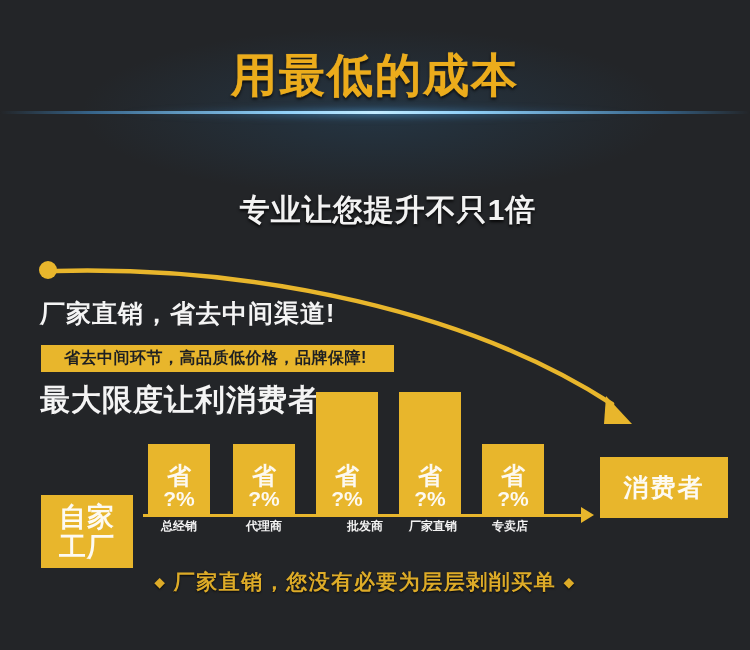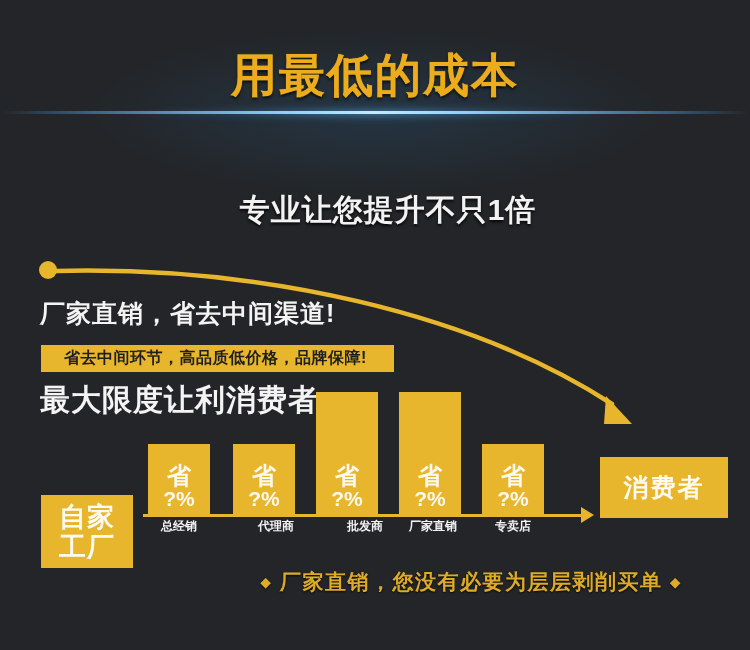--- a/index.html
+++ b/index.html
@@ -128,21 +128,21 @@
   #axis-arrow {
     position:absolute; left:581px; top:507px;
     width:0; height:0;
     border-top:8px solid transparent;
     border-bottom:8px solid transparent;
     border-left:13px solid #e8b62c;
   }
 
   
   #footer {
-    position:absolute; left:0; top:568px; width:682px; text-align:right;
+    position:absolute; left:0; top:568px; width:682px; text-align:center;
     font-size:21px; font-weight:bold; color:#ddab28; letter-spacing:1.5px;
     text-shadow:0 1px 2px rgba(0,0,0,0.8);
     padding-left:48px;
   }
   #footer .diamond { font-size:14px; vertical-align:2px; }
 </style>
 </head>
 <body>
 
 <div id="stage">
@@ -173,36 +173,36 @@
   <div id="bars-layer">
       <div class="bar" style="left: 148px; width: 62px; height: 70px; top: 444px;">
         <span class="save-char">省</span>
         <span class="save-pct">?%</span>
       </div>
       <div class="bar-label" style="left: 143px; width: 72px;">总经销</div>
       <div class="bar" style="left: 233px; width: 62px; height: 70px; top: 444px;">
         <span class="save-char">省</span>
         <span class="save-pct">?%</span>
       </div>
-      <div class="bar-label" style="left: 240px; width: 72px;">代理商</div>
+      <div class="bar-label" style="left: 228px; width: 72px;">代理商</div>
       <div class="bar" style="left: 316px; width: 62px; height: 122px; top: 392px;">
         <span class="save-char">省</span>
         <span class="save-pct">?%</span>
       </div>
       <div class="bar-label" style="left: 311px; width: 72px; text-align: right;">批发商</div>
       <div class="bar" style="left: 399px; width: 62px; height: 122px; top: 392px;">
         <span class="save-char">省</span>
         <span class="save-pct">?%</span>
       </div>
       <div class="bar-label" style="left: 389px; width: 88px;">厂家直销</div>
       <div class="bar" style="left: 482px; width: 62px; height: 70px; top: 444px;">
         <span class="save-char">省</span>
         <span class="save-pct">?%</span>
       </div>
-      <div class="bar-label" style="left: 477px; width: 72px;">专卖店</div>
+      <div class="bar-label" style="left: 456px; width: 72px; text-align: right;">专卖店</div>
     </div>
 
   <div id="axis-line"></div>
   <div id="axis-arrow"></div>
 
   <div id="consumer-box">消费者</div>
 
   <div id="footer">
     <span class="diamond">◆</span>
     <span>厂家直销，您没有必要为层层剥削买单</span>

